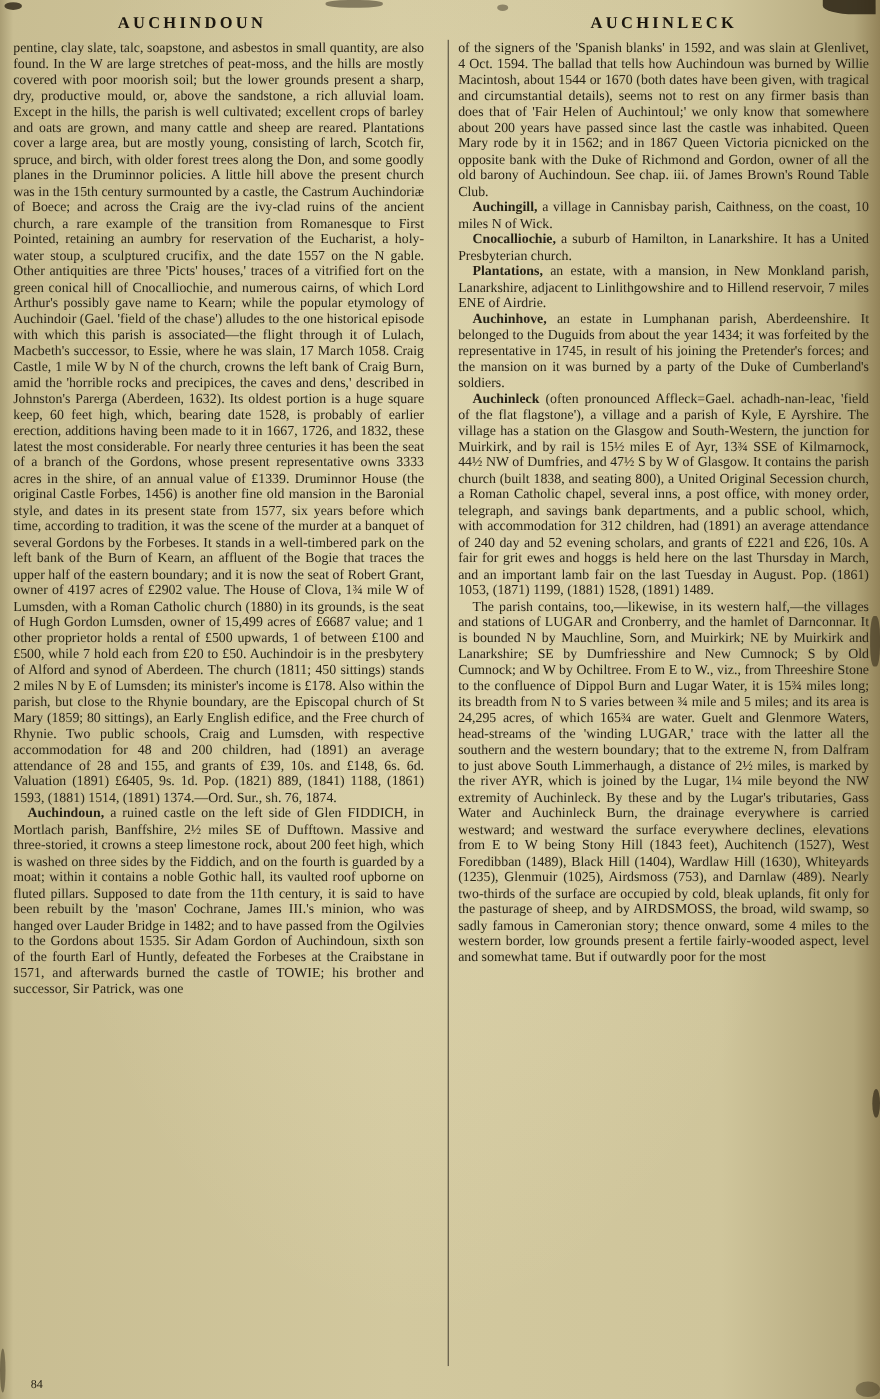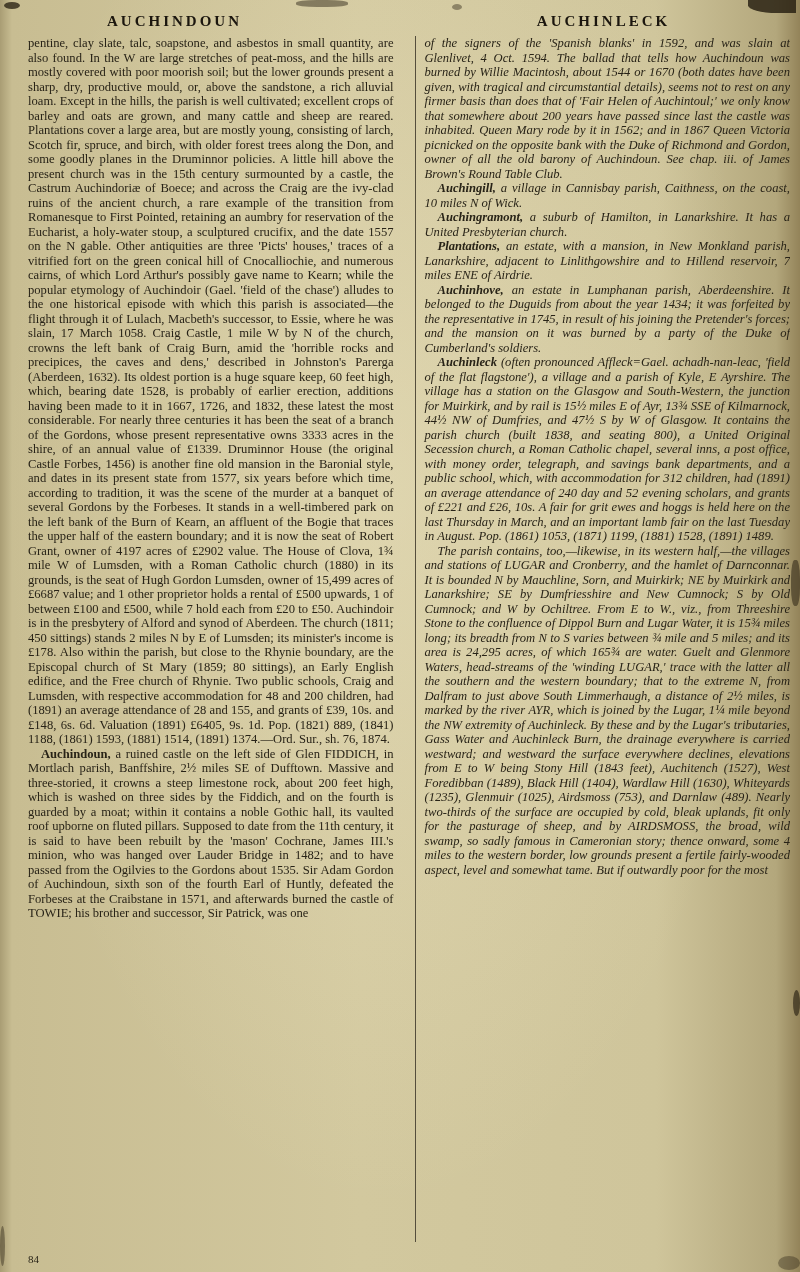--- a/index.html
+++ b/index.html
@@ -25,22 +25,22 @@
   }
   .head-left  { transform: translateX(-32px); }
   .head-right { transform: translateX(8px); }
   .columns { display: flex; height: 1206px; overflow: hidden; margin-top: 2px; }
   .column {
     flex: 1; overflow: hidden;
     text-align: justify; text-justify: inter-word;
     font-size: 12.6px; line-height: 14.5px;
     hyphens: none;
   }
-  .column.left  { padding-right: 21px; margin-left: 16px; }
-  .column.right { padding-left: 9px; font-style: italic; }
+  .column.left  { padding-right: 21px; }
+  .column.right { padding-left: 9px; }
   .divider { width: 1px; background: #554e3c; }
   p { margin: 0; }
   p.entry, p.indent { text-indent: 13px; }
   b.lead { font-weight: bold; }
   .page-number {
     position: absolute; left: 28px; bottom: 7px;
     font-size: 11px; color: #282317;
   }
   .artifact {
     position: absolute; background: #231b0e;
@@ -79,21 +79,21 @@
     <div class="column left">
       <p class="cont"><span>pentine, clay slate, talc, soapstone, and asbestos in small quantity, are also found. In the W are large stretches of peat-moss, and the hills are mostly covered with poor moorish soil; but the lower grounds present a sharp, dry, productive mould, or, above the sandstone, a rich alluvial loam. Except in the hills, the parish is well cultivated; excellent crops of barley and oats are grown, and many cattle and sheep are reared. Plantations cover a large area, but are mostly young, consisting of larch, Scotch fir, spruce, and birch, with older forest trees along the Don, and some goodly planes in the Druminnor policies. A little hill above the present church was in the 15th century surmounted by a castle, the Castrum Auchindoriæ of Boece; and across the Craig are the ivy-clad ruins of the ancient church, a rare example of the transition from Romanesque to First Pointed, retaining an aumbry for reservation of the Eucharist, a holy-water stoup, a sculptured crucifix, and the date 1557 on the N gable. Other antiquities are three 'Picts' houses,' traces of a vitrified fort on the green conical hill of Cnocalliochie, and numerous cairns, of which Lord Arthur's possibly gave name to Kearn; while the popular etymology of Auchindoir (Gael. 'field of the chase') alludes to the one historical episode with which this parish is associated—the flight through it of Lulach, Macbeth's successor, to Essie, where he was slain, 17 March 1058. Craig Castle, 1 mile W by N of the church, crowns the left bank of Craig Burn, amid the 'horrible rocks and precipices, the caves and dens,' described in Johnston's Parerga (Aberdeen, 1632). Its oldest portion is a huge square keep, 60 feet high, which, bearing date 1528, is probably of earlier erection, additions having been made to it in 1667, 1726, and 1832, these latest the most considerable. For nearly three centuries it has been the seat of a branch of the Gordons, whose present representative owns 3333 acres in the shire, of an annual value of £1339. Druminnor House (the original Castle Forbes, 1456) is another fine old mansion in the Baronial style, and dates in its present state from 1577, six years before which time, according to tradition, it was the scene of the murder at a banquet of several Gordons by the Forbeses. It stands in a well-timbered park on the left bank of the Burn of Kearn, an affluent of the Bogie that traces the upper half of the eastern boundary; and it is now the seat of Robert Grant, owner of 4197 acres of £2902 value. The House of Clova, 1¾ mile W of Lumsden, with a Roman Catholic church (1880) in its grounds, is the seat of Hugh Gordon Lumsden, owner of 15,499 acres of £6687 value; and 1 other proprietor holds a rental of £500 upwards, 1 of between £100 and £500, while 7 hold each from £20 to £50. Auchindoir is in the presbytery of Alford and synod of Aberdeen. The church (1811; 450 sittings) stands 2 miles N by E of Lumsden; its minister's income is £178. Also within the parish, but close to the Rhynie boundary, are the Episcopal church of St Mary (1859; 80 sittings), an Early English edifice, and the Free church of Rhynie. Two public schools, Craig and Lumsden, with respective accommodation for 48 and 200 children, had (1891) an average attendance of 28 and 155, and grants of £39, 10s. and £148, 6s. 6d. Valuation (1891) £6405, 9s. 1d. Pop. (1821) 889, (1841) 1188, (1861) 1593, (1881) 1514, (1891) 1374.—Ord. Sur., sh. 76, 1874.</span></p>
       <p class="entry"><b class="lead">Auchindoun,</b><span> a ruined castle on the left side of Glen FIDDICH, in Mortlach parish, Banffshire, 2½ miles SE of Dufftown. Massive and three-storied, it crowns a steep limestone rock, about 200 feet high, which is washed on three sides by the Fiddich, and on the fourth is guarded by a moat; within it contains a noble Gothic hall, its vaulted roof upborne on fluted pillars. Supposed to date from the 11th century, it is said to have been rebuilt by the 'mason' Cochrane, James III.'s minion, who was hanged over Lauder Bridge in 1482; and to have passed from the Ogilvies to the Gordons about 1535. Sir Adam Gordon of Auchindoun, sixth son of the fourth Earl of Huntly, defeated the Forbeses at the Craibstane in 1571, and afterwards burned the castle of TOWIE; his brother and successor, Sir Patrick, was one</span></p>
     </div>
 
     <div class="divider"></div>
 
     <div class="column right">
       <p class="cont"><span>of the signers of the 'Spanish blanks' in 1592, and was slain at Glenlivet, 4 Oct. 1594. The ballad that tells how Auchindoun was burned by Willie Macintosh, about 1544 or 1670 (both dates have been given, with tragical and circumstantial details), seems not to rest on any firmer basis than does that of 'Fair Helen of Auchintoul;' we only know that somewhere about 200 years have passed since last the castle was inhabited. Queen Mary rode by it in 1562; and in 1867 Queen Victoria picnicked on the opposite bank with the Duke of Richmond and Gordon, owner of all the old barony of Auchindoun. See chap. iii. of James Brown's Round Table Club.</span></p>
       <p class="entry"><b class="lead">Auchingill,</b><span> a village in Cannisbay parish, Caithness, on the coast, 10 miles N of Wick.</span></p>
-      <p class="entry"><b class="lead">Auchingramont,</b><span> a suburb of Hamilton, in Lanarkshire. It has a United Presbyterian church.</span></p>
+      <p class="entry"><b class="lead">Cnocalliochie,</b><span> a suburb of Hamilton, in Lanarkshire. It has a United Presbyterian church.</span></p>
       <p class="entry"><b class="lead">Plantations,</b><span> an estate, with a mansion, in New Monkland parish, Lanarkshire, adjacent to Linlithgowshire and to Hillend reservoir, 7 miles ENE of Airdrie.</span></p>
       <p class="entry"><b class="lead">Auchinhove,</b><span> an estate in Lumphanan parish, Aberdeenshire. It belonged to the Duguids from about the year 1434; it was forfeited by the representative in 1745, in result of his joining the Pretender's forces; and the mansion on it was burned by a party of the Duke of Cumberland's soldiers.</span></p>
       <p class="entry"><b class="lead">Auchinleck</b><span> (often pronounced Affleck=Gael. achadh-nan-leac, 'field of the flat flagstone'), a village and a parish of Kyle, E Ayrshire. The village has a station on the Glasgow and South-Western, the junction for Muirkirk, and by rail is 15½ miles E of Ayr, 13¾ SSE of Kilmarnock, 44½ NW of Dumfries, and 47½ S by W of Glasgow. It contains the parish church (built 1838, and seating 800), a United Original Secession church, a Roman Catholic chapel, several inns, a post office, with money order, telegraph, and savings bank departments, and a public school, which, with accommodation for 312 children, had (1891) an average attendance of 240 day and 52 evening scholars, and grants of £221 and £26, 10s. A fair for grit ewes and hoggs is held here on the last Thursday in March, and an important lamb fair on the last Tuesday in August. Pop. (1861) 1053, (1871) 1199, (1881) 1528, (1891) 1489.</span></p>
       <p class="indent"><span>The parish contains, too,—likewise, in its western half,—the villages and stations of LUGAR and Cronberry, and the hamlet of Darnconnar. It is bounded N by Mauchline, Sorn, and Muirkirk; NE by Muirkirk and Lanarkshire; SE by Dumfriesshire and New Cumnock; S by Old Cumnock; and W by Ochiltree. From E to W., viz., from Threeshire Stone to the confluence of Dippol Burn and Lugar Water, it is 15¾ miles long; its breadth from N to S varies between ¾ mile and 5 miles; and its area is 24,295 acres, of which 165¾ are water. Guelt and Glenmore Waters, head-streams of the 'winding LUGAR,' trace with the latter all the southern and the western boundary; that to the extreme N, from Dalfram to just above South Limmerhaugh, a distance of 2½ miles, is marked by the river AYR, which is joined by the Lugar, 1¼ mile beyond the NW extremity of Auchinleck. By these and by the Lugar's tributaries, Gass Water and Auchinleck Burn, the drainage everywhere is carried westward; and westward the surface everywhere declines, elevations from E to W being Stony Hill (1843 feet), Auchitench (1527), West Foredibban (1489), Black Hill (1404), Wardlaw Hill (1630), Whiteyards (1235), Glenmuir (1025), Airdsmoss (753), and Darnlaw (489). Nearly two-thirds of the surface are occupied by cold, bleak uplands, fit only for the pasturage of sheep, and by AIRDSMOSS, the broad, wild swamp, so sadly famous in Cameronian story; thence onward, some 4 miles to the western border, low grounds present a fertile fairly-wooded aspect, level and somewhat tame. But if outwardly poor for the most</span></p>
     </div>
 
   </div>
 
   <div class="page-number">84</div>
 

